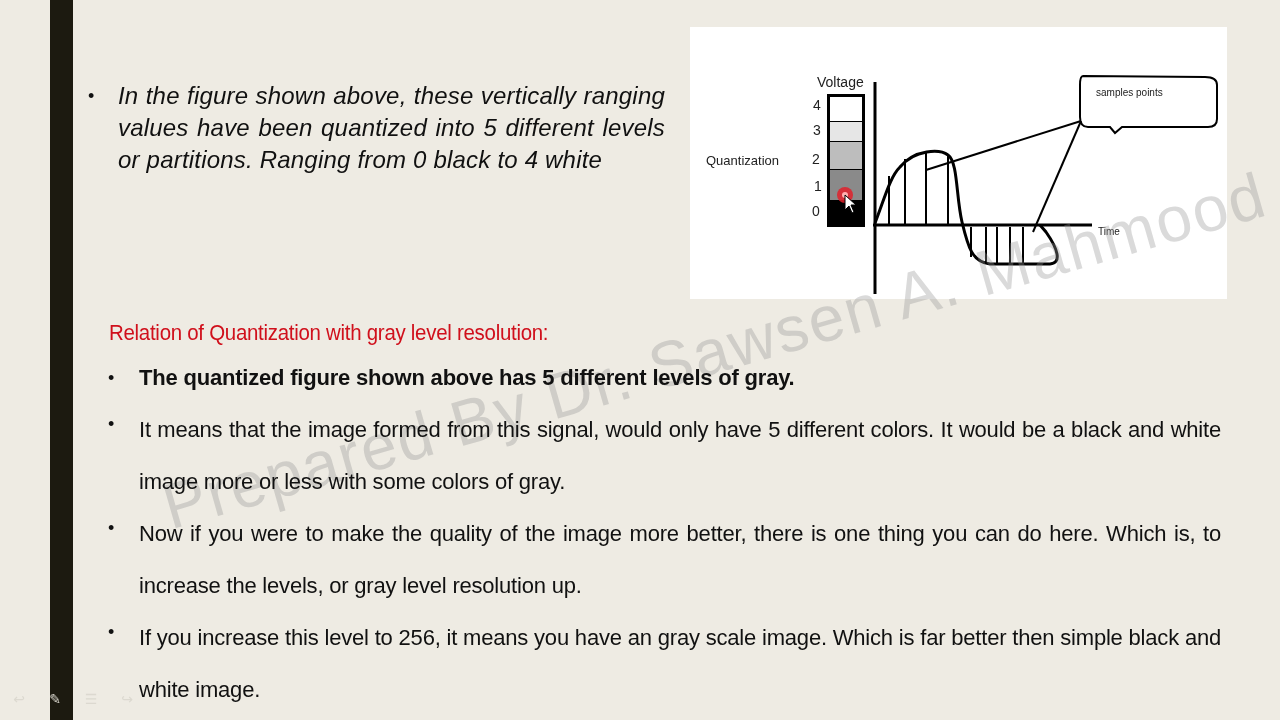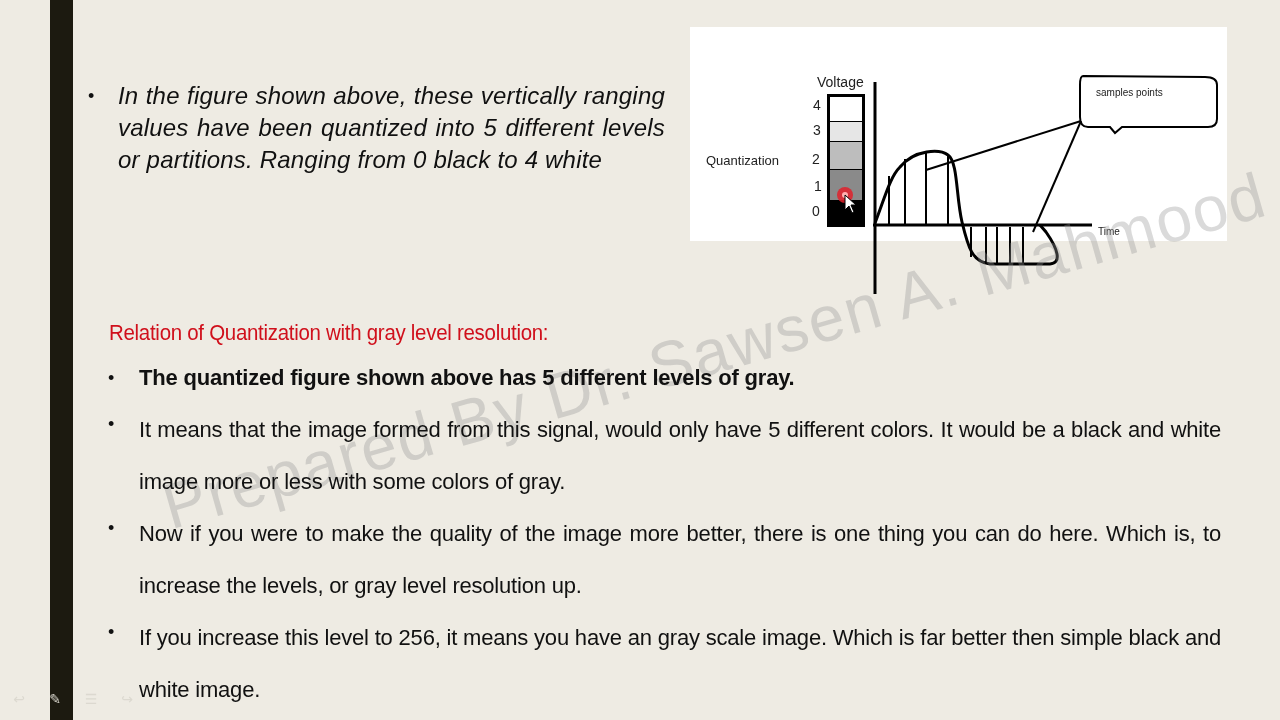--- a/index.html
+++ b/index.html
@@ -16,21 +16,21 @@
 
   .intro {
     position:absolute; left:88px; top:80px; width:577px;
     font-size:24px; line-height:32px; color:#111;
     letter-spacing:0.2px;
   }
   .intro .bullet { position:absolute; left:0; top:0; font-size:18px; }
   .intro .text { margin-left:30px; text-align:justify; text-align-last:left;font-style:italic; }
 
   .figure {
-    position:absolute; left:690px; top:27px; width:537px; height:214px;
+    position:absolute; left:690px; top:27px; width:537px; height:272px;
     background:#ffffff;
   }
   .figure svg { position:absolute; left:0; top:0; }
   .fig-label { position:absolute; font-family:"Liberation Sans", sans-serif; color:#222; }
 
   .heading {
     position:absolute; left:109px; top:320px;
     font-size:22px; color:#d0101c;
     font-family:"Liberation Sans", sans-serif;
     letter-spacing:-0.3px; transform:scaleX(0.93); transform-origin:left center;

